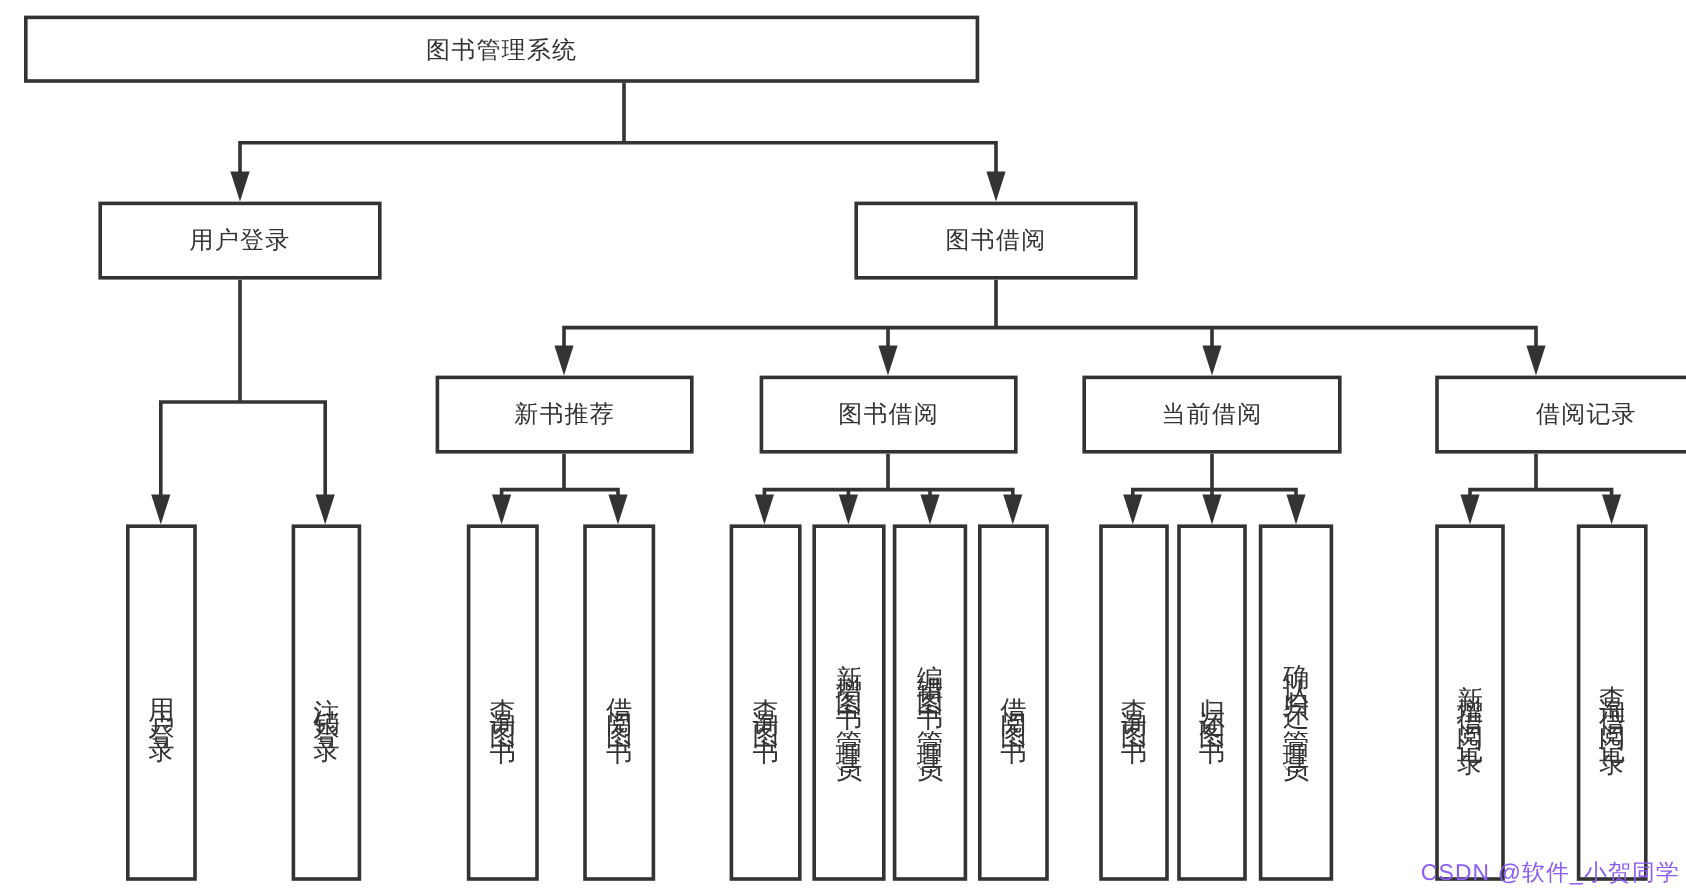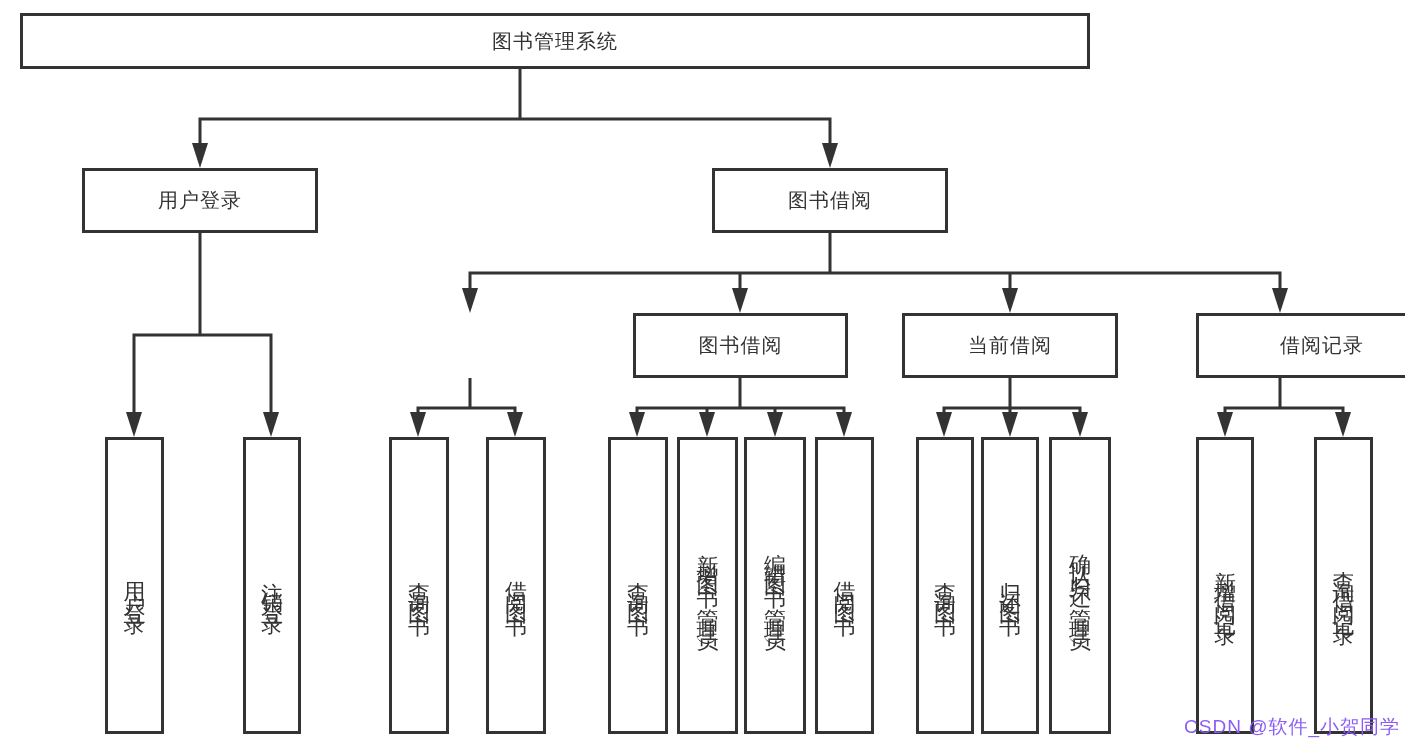--- a/index.html
+++ b/index.html
@@ -109,31 +109,34 @@
       <polygon points="767,412 783,412 775,437"></polygon>
       <polygon points="836,412 852,412 844,437"></polygon>
       <polygon points="936,412 952,412 944,437"></polygon>
       <polygon points="1002,412 1018,412 1010,437"></polygon>
       <polygon points="1072,412 1088,412 1080,437"></polygon>
       <polygon points="1217,412 1233,412 1225,437"></polygon>
       <polygon points="1335,412 1351,412 1343,437"></polygon>
     </g>
   </svg>
 
-  <div class="hbox" style="left:20px; top:13px; width:1070px; height:56px;">
+  <div class="hbox" style="left:20px; top:13px; width:796px; height:56px;">
     <span>图书管理系统</span>
   </div>
 
   <div class="hbox" style="left:82px; top:168px; width:236px; height:65px;">
     <span>用户登录</span>
   </div>
   <div class="hbox" style="left:712px; top:168px; width:236px; height:65px;">
     <span>图书借阅</span>
   </div>
 
+  <div class="hbox" style="left:363px; top:313px; width:215px; height:65px;">
+    <span>新书推荐</span>
+  </div>
   <div class="hbox" style="left:633px; top:313px; width:215px; height:65px;">
     <span>图书借阅</span>
   </div>
   <div class="hbox" style="left:902px; top:313px; width:216px; height:65px;">
     <span>当前借阅</span>
   </div>
   <div class="hbox" style="left:1196px; top:313px; width:252px; height:65px;">
     <span>借阅记录</span>
   </div>
 

